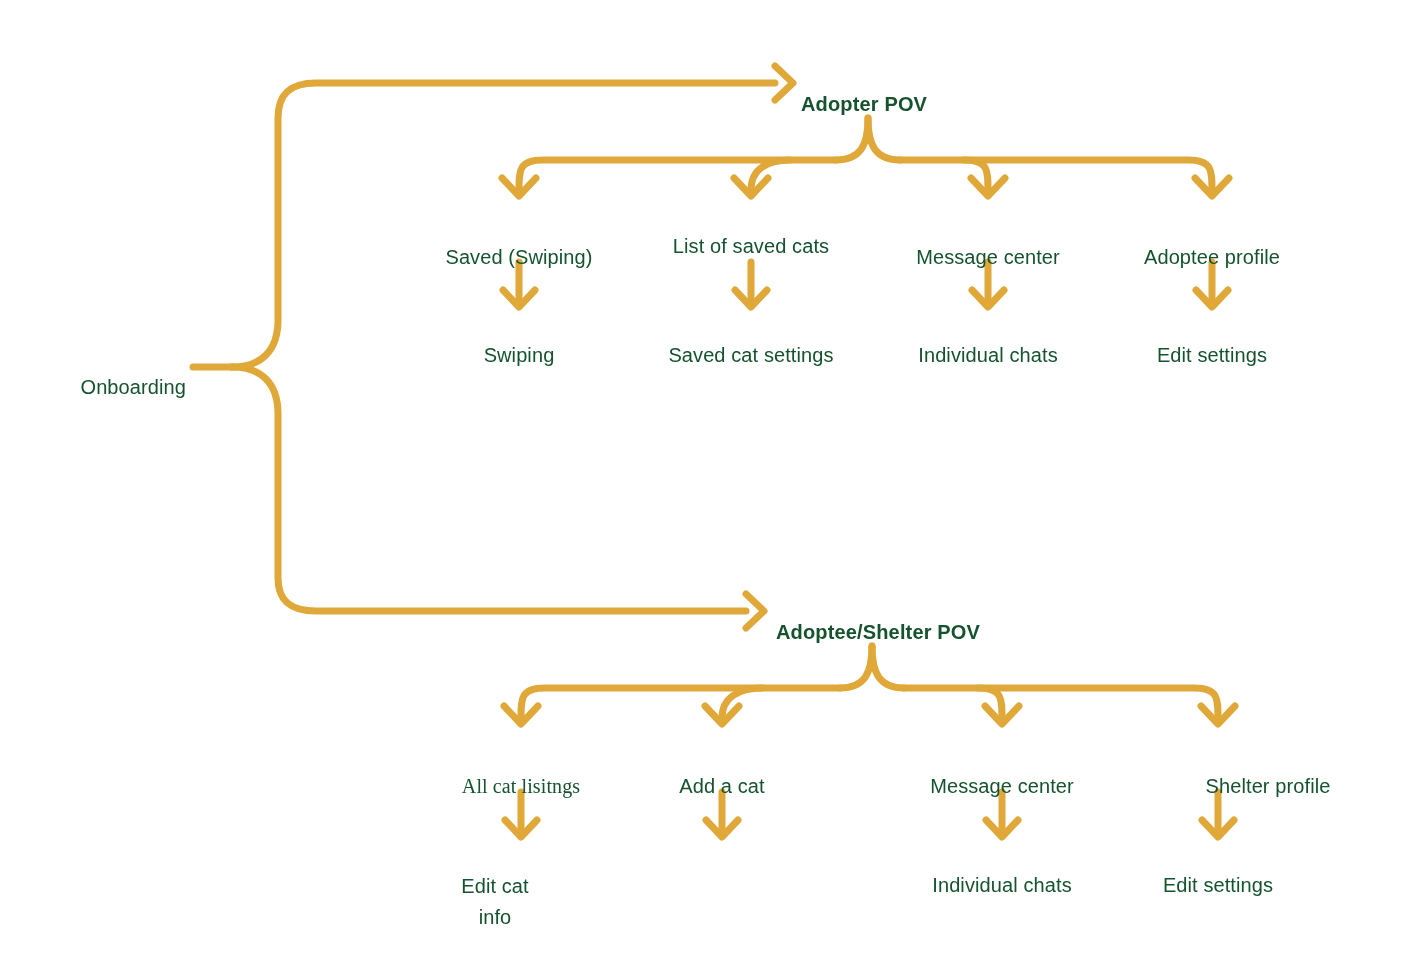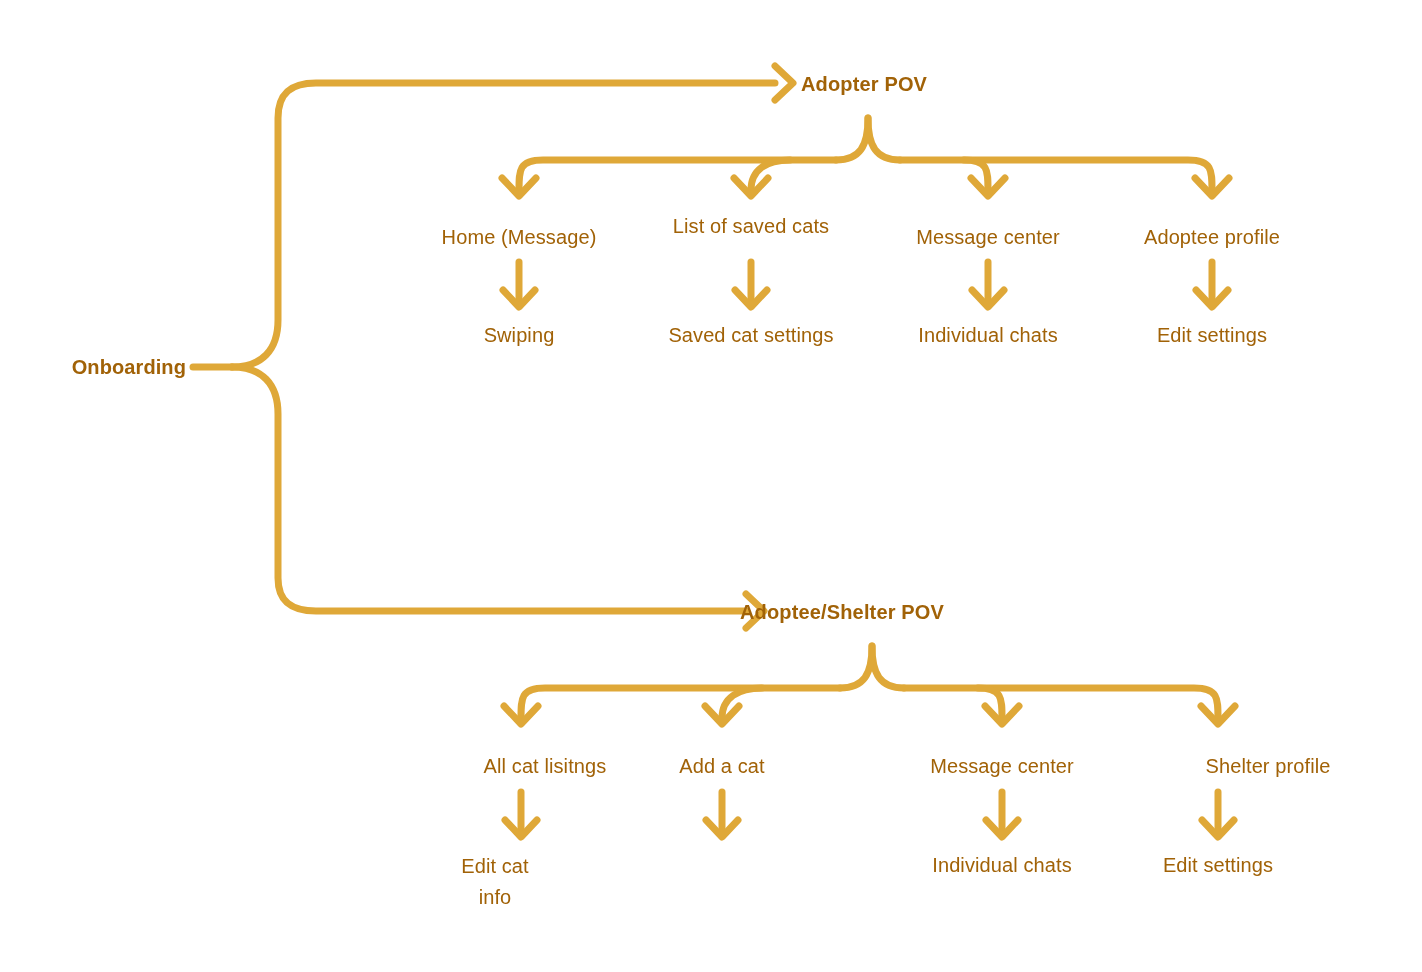--- a/index.html
+++ b/index.html
@@ -19,38 +19,38 @@
   }
   #wires {
     position: absolute;
     left: 0;
     top: 0;
     width: 1422px;
     height: 972px;
   }
   .node {
     position: absolute;
-    color: #a16207;
+    color: #14532d;
     font-size: 20px;
     line-height: 29px;
     letter-spacing: 0.1px;
     white-space: pre-line;
     text-align: center;
     transform: translate(-50%, -50%);
+    margin-top: 20px;
   }
   .node.bold {
     font-weight: bold;
     font-size: 20px;
     letter-spacing: 0.15px;
   }
   .node.left {
     transform: translate(-100%, -50%);
     text-align: right;
     white-space: nowrap;
-    font-weight: bold;
   }
   .node.anchor-left {
     transform: translate(0, -50%);
     text-align: left;
     white-space: nowrap;
   }
   .node.two-line {
     line-height: 31px;
   }
 </style>
@@ -113,33 +113,33 @@
       <path d="M986 820 L1002 837 L1018 820"></path>
       <path d="M1218 792 V830"></path>
       <path d="M1202 820 L1218 837 L1234 820"></path>
     </g>
   </svg>
 
   <div class="node left" style="left:186px; top:367px;">Onboarding</div>
 
   <div class="node bold anchor-left" style="left:801px; top:84px;">Adopter POV</div>
 
-  <div class="node" style="left:519px; top:237px;">Home (Message)</div>
+  <div class="node" style="left:519px; top:237px;">Saved (Swiping)</div>
   <div class="node" style="left:751px; top:226px;">List of saved cats</div>
   <div class="node" style="left:988px; top:237px;">Message center</div>
   <div class="node" style="left:1212px; top:237px;">Adoptee profile</div>
 
   <div class="node" style="left:519px; top:335px;">Swiping</div>
   <div class="node" style="left:751px; top:335px;">Saved cat settings</div>
   <div class="node" style="left:988px; top:335px;">Individual chats</div>
   <div class="node" style="left:1212px; top:335px;">Edit settings</div>
 
-  <div class="node bold anchor-left" style="left:740px; top:612px;">Adoptee/Shelter POV</div>
+  <div class="node bold anchor-left" style="left:776px; top:612px;">Adoptee/Shelter POV</div>
 
-  <div class="node" style="left:545px; top:766px;">All cat lisitngs</div>
+  <div class="node" style="left:521px; top:766px;font-family:Liberation Serif, serif;">All cat lisitngs</div>
   <div class="node" style="left:722px; top:766px;">Add a cat</div>
   <div class="node" style="left:1002px; top:766px;">Message center</div>
   <div class="node" style="left:1268px; top:766px;">Shelter profile</div>
 
   <div class="node two-line" style="left:495px; top:882px;">Edit cat
 info</div>
   <div class="node" style="left:1002px; top:865px;">Individual chats</div>
   <div class="node" style="left:1218px; top:865px;">Edit settings</div>
 
 </div>

